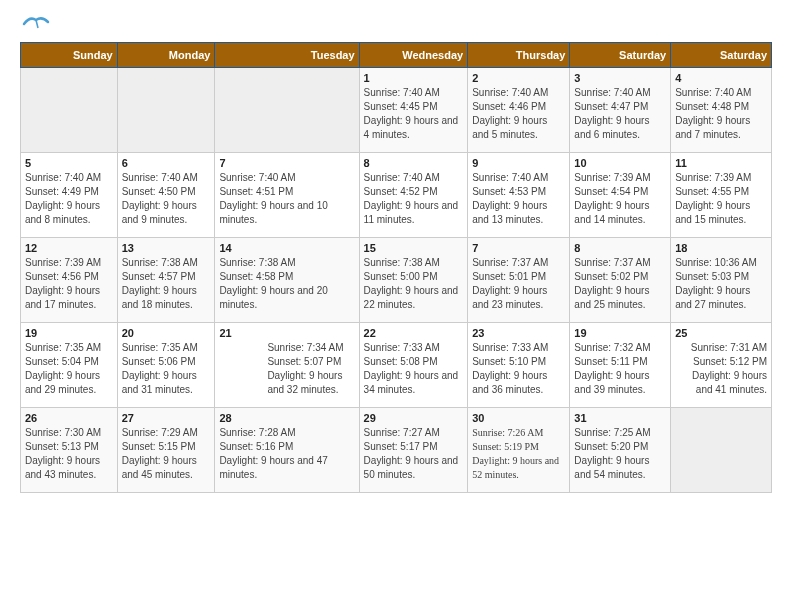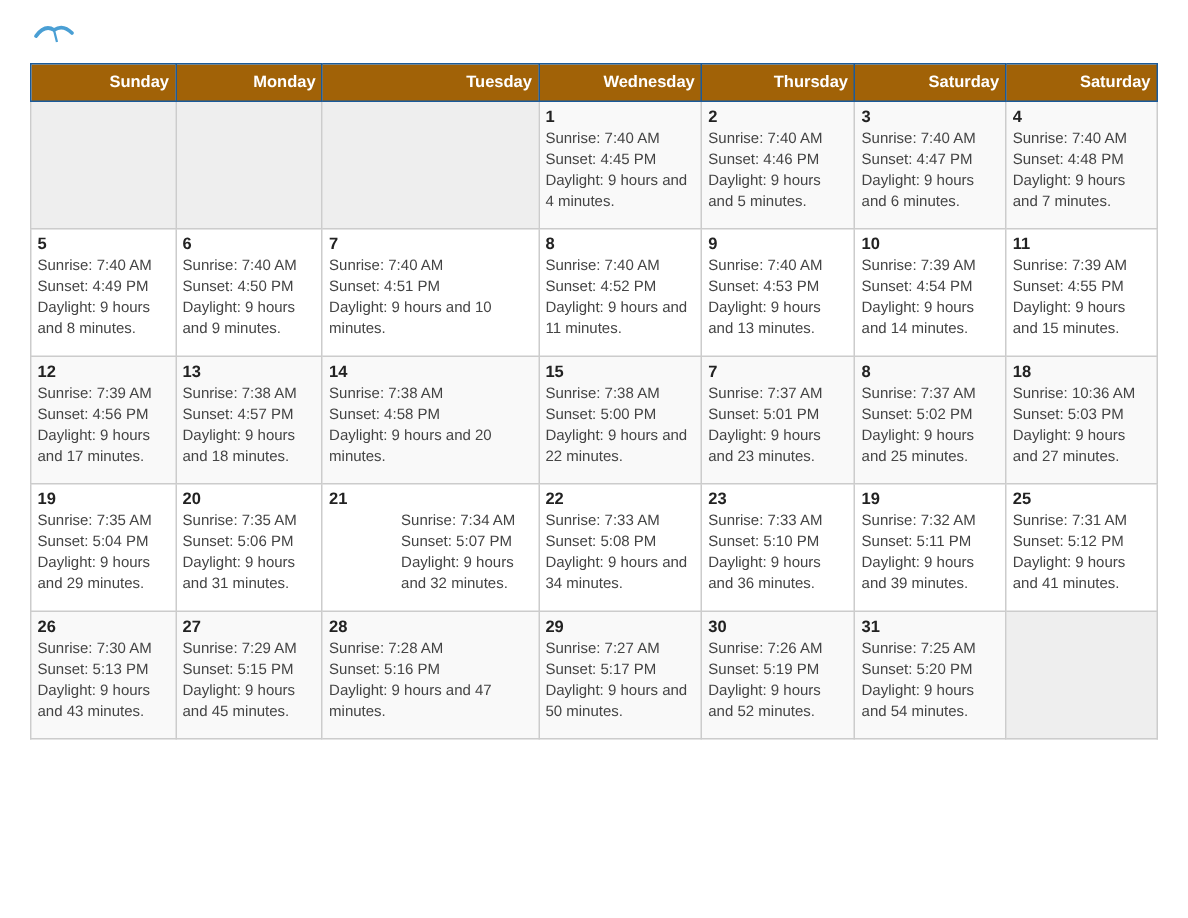--- a/index.html
+++ b/index.html
@@ -250,21 +250,21 @@
 Daylight: 9 hours and 36 minutes.</div>
         </td>
         <td>
           <div class="day-num">19</div>
           <div class="day-info" style="white-space: pre-line;">Sunrise: 7:32 AM
 Sunset: 5:11 PM
 Daylight: 9 hours and 39 minutes.</div>
         </td>
         <td>
           <div class="day-num">25</div>
-          <div class="day-info" style="white-space: pre-line;">Sunrise: 7:31 AM
+          <div class="day-info" style="white-space: pre-line; text-align: right;">Sunrise: 7:31 AM
 Sunset: 5:12 PM
 Daylight: 9 hours and 41 minutes.</div>
         </td>
       </tr>
       <tr>
         <td>
           <div class="day-num">26</div>
           <div class="day-info" style="white-space: pre-line;">Sunrise: 7:30 AM
 Sunset: 5:13 PM
 Daylight: 9 hours and 43 minutes.</div>
@@ -282,21 +282,21 @@
 Daylight: 9 hours and 47 minutes.</div>
         </td>
         <td>
           <div class="day-num">29</div>
           <div class="day-info" style="white-space: pre-line;">Sunrise: 7:27 AM
 Sunset: 5:17 PM
 Daylight: 9 hours and 50 minutes.</div>
         </td>
         <td>
           <div class="day-num">30</div>
-          <div class="day-info" style="white-space: pre-line;">Sunrise: 7:26 AM
+          <div class="day-info" style="white-space: pre-line; font-family: Liberation Serif, serif;">Sunrise: 7:26 AM
 Sunset: 5:19 PM
 Daylight: 9 hours and 52 minutes.</div>
         </td>
         <td>
           <div class="day-num">31</div>
           <div class="day-info" style="white-space: pre-line;">Sunrise: 7:25 AM
 Sunset: 5:20 PM
 Daylight: 9 hours and 54 minutes.</div>
         </td>
         <td class="empty-cell"></td>

